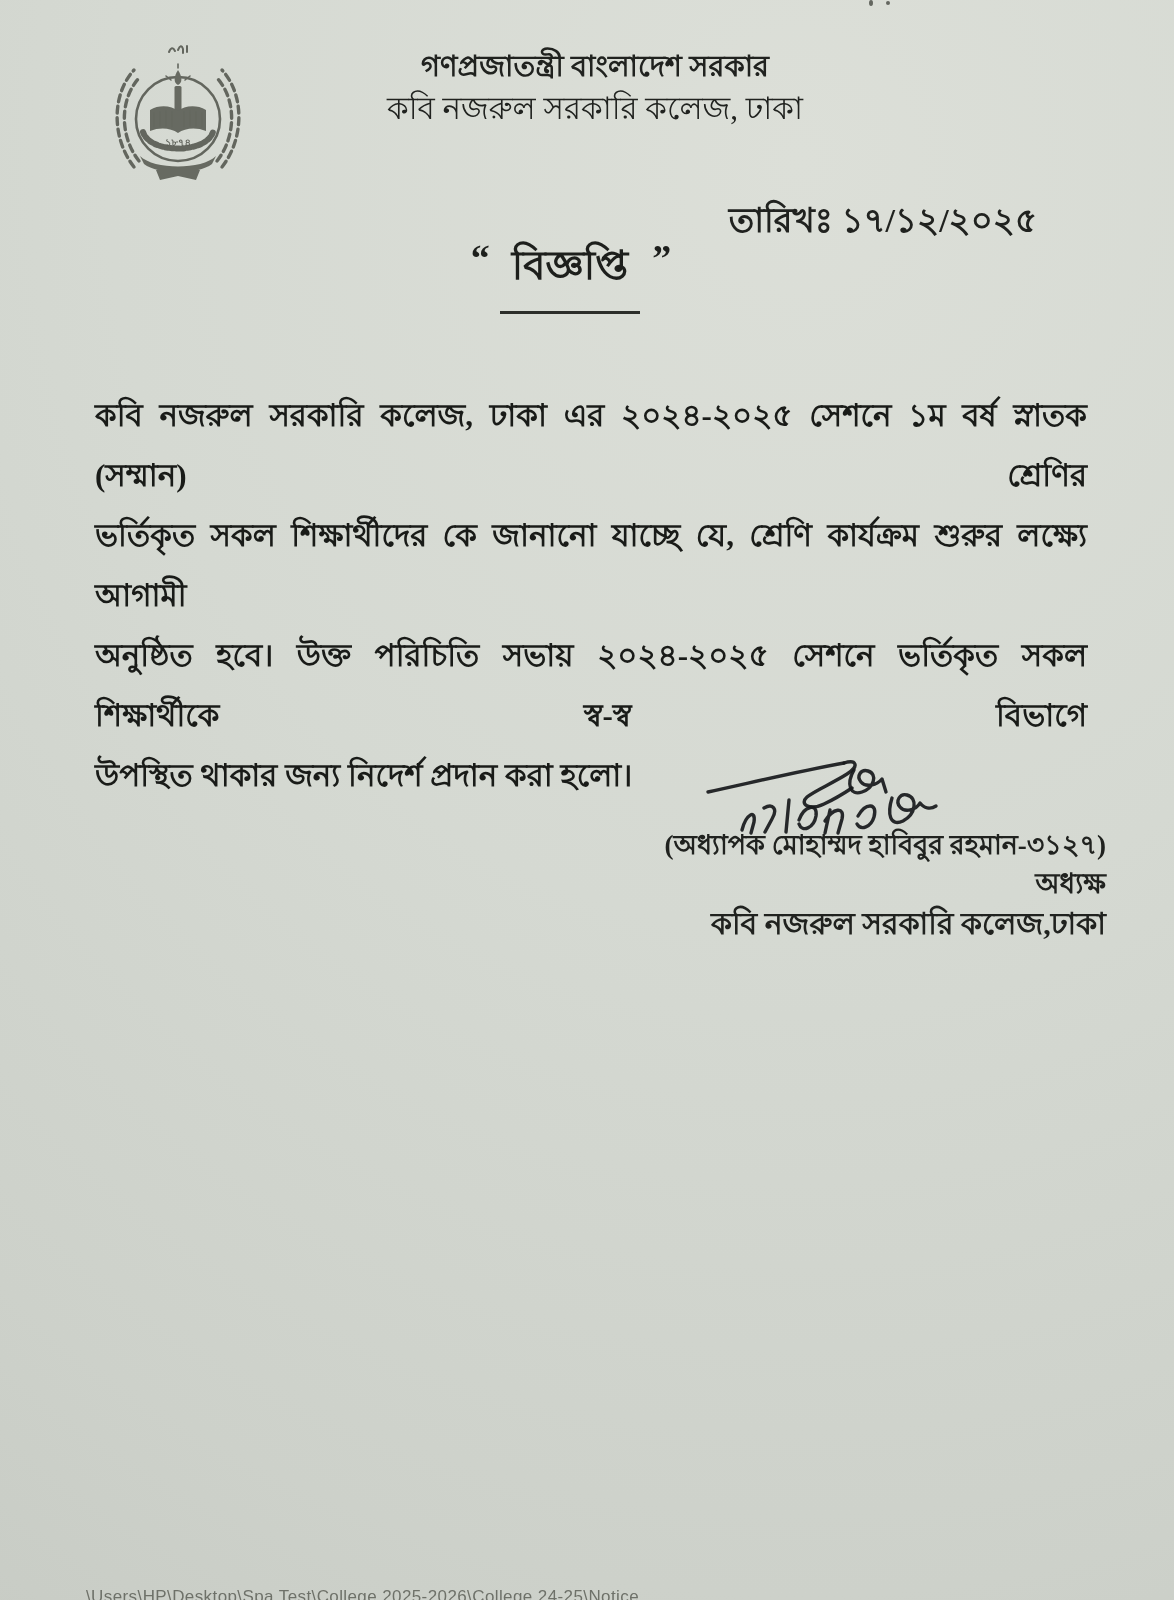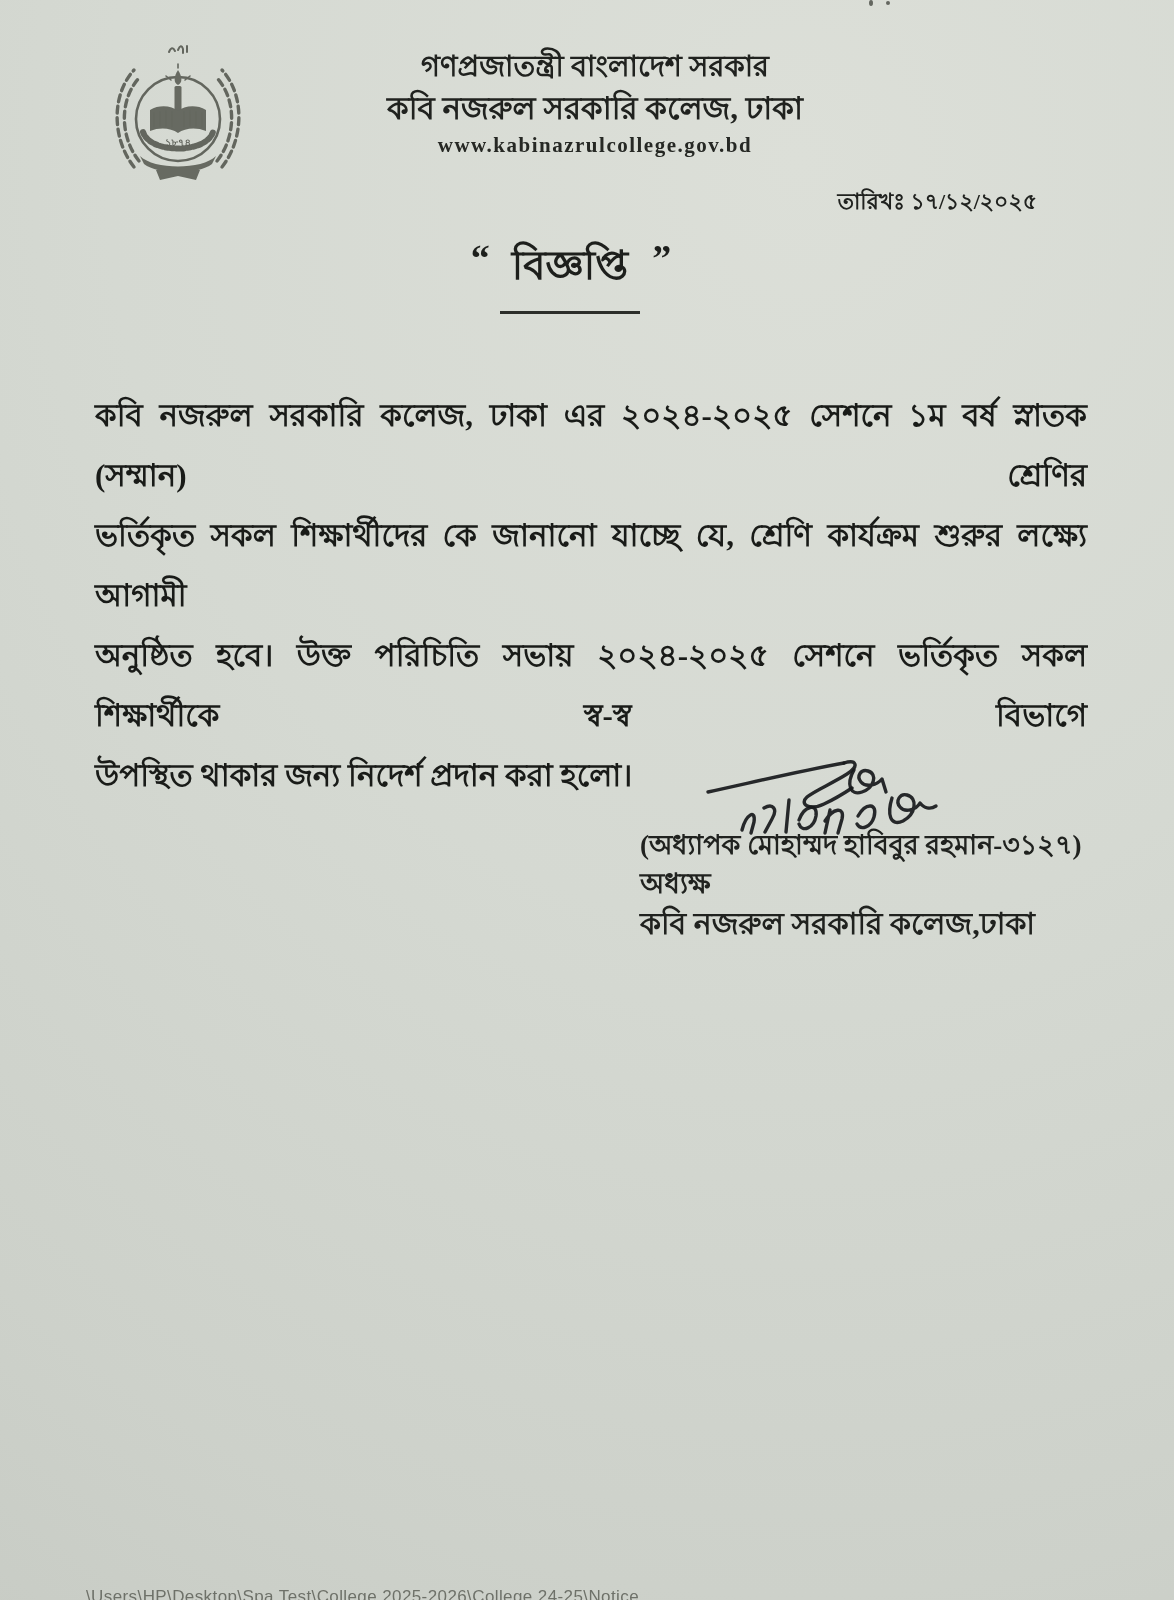--- a/index.html
+++ b/index.html
@@ -18,44 +18,44 @@
   .speck.s1{ left:869px; top:0; width:4px; height:6px; }
   .speck.s2{ left:886px; top:1px; width:4px; height:4px; }
 
   
   .logo{ position:absolute; left:112px; top:40px; width:132px; height:142px; opacity:.8; }
 
   
   .header{ position:absolute; left:16px; right:0; top:46px; text-align:center; }
   .h-govt   { font-size:29px; font-weight:bold; line-height:40px; }
   .h-office { font-size:28px; font-weight:bold; line-height:41px; }
-  .h-college{ font-size:31px; font-weight:bold; line-height:45px; }
+  .h-college{ font-size:31px; font-weight:normal; line-height:45px; }
   .h-web    { font-size:21px; font-weight:bold; line-height:28px; letter-spacing:1.5px;
               font-family:"Liberation Serif","DejaVu Serif",serif; color:#26282425; color:#262824; }
 
-  .date-line{ position:absolute; top:184px; right:137px;
-              font-size:22px; font-weight:bold; }
+  .date-line{ position:absolute; top:194px; right:137px;
+              font-size:34px; font-weight:bold; }
 
   
   .title{ position:absolute; top:234px; left:-34px; right:0; text-align:center;
           font-size:40px; font-weight:bold; color:#1d1f1c; }
   .title .q{ position:relative; top:-8px; font-size:38px; letter-spacing:-2px; }
   .title .q.open{ margin-right:12px; }
   .title .q.close{ margin-left:12px; }
   .title-word{ display:inline-block; padding:0 12px 10px; border-bottom:3px solid #2c2e2a; }
 
   
   .body-text{ position:absolute; left:95px; top:386px; width:992px;
               font-size:31px; font-weight:bold; color:#191b18; }
   .body-line{ line-height:60px; text-align:justify; text-align-last:justify; -moz-text-align-last:justify; }
   .body-line.last{ text-align-last:left; -moz-text-align-last:left; }
 
   
   .sig-svg{ position:absolute; left:696px; top:740px; width:256px; height:98px; }
-  .signer{ position:absolute; left:640px; top:826px; width:466px; text-align:left; }
+  .signer{ position:absolute; left:640px; top:826px; width:466px; text-align:right; }
   .s-name   { font-size:27px; font-weight:bold; line-height:38px; white-space:nowrap; }
   .s-desig  { font-size:28px; font-weight:bold; line-height:40px; }
   .s-college{ font-size:30px; font-weight:bold; line-height:40px; white-space:nowrap; }
   .s-email  { font-size:31px; line-height:44px; letter-spacing:1px;
               font-family:"Liberation Serif","DejaVu Serif",serif; color:#23251f; }
 
   
   .footer-path{ position:absolute; left:86px; top:1587px; white-space:nowrap;
                 font-family:"Liberation Sans","DejaVu Sans",sans-serif;
                 font-size:17px; letter-spacing:.4px; color:#5e6159; opacity:.85; }
@@ -95,21 +95,20 @@
 
     <text x="66" y="106" text-anchor="middle" font-size="10" font-weight="bold" fill="#3f423a">১৮৭৪</text>
 
     <path class="emblem-fill" d="M28,116 C42,130 90,130 104,116 L100,124 C86,135 46,135 32,124 Z"></path>
     <path class="emblem-fill" d="M44,130 L88,130 L84,140 L66,136 L48,140 Z"></path>
   </svg>
 
   <div class="header">
     <div class="h-govt">গণপ্রজাতন্ত্রী বাংলাদেশ সরকার</div>
     <div class="h-college">কবি নজরুল সরকারি কলেজ, ঢাকা</div>
-    <div class="h-web">www.kabinazrulcollege.gov.bd</div>
   </div>
 
   <div class="date-line">তারিখঃ ১৭/১২/২০২৫</div>
 
   <div class="title">
     <span class="q open">“</span><span class="title-word">বিজ্ঞপ্তি</span><span class="q close">”</span>
   </div>
 
   <div class="body-text">
     <div class="body-line">কবি নজরুল সরকারি কলেজ, ঢাকা এর ২০২৪-২০২৫ সেশনে ১ম বর্ষ স্নাতক (সম্মান) শ্রেণির</div>

